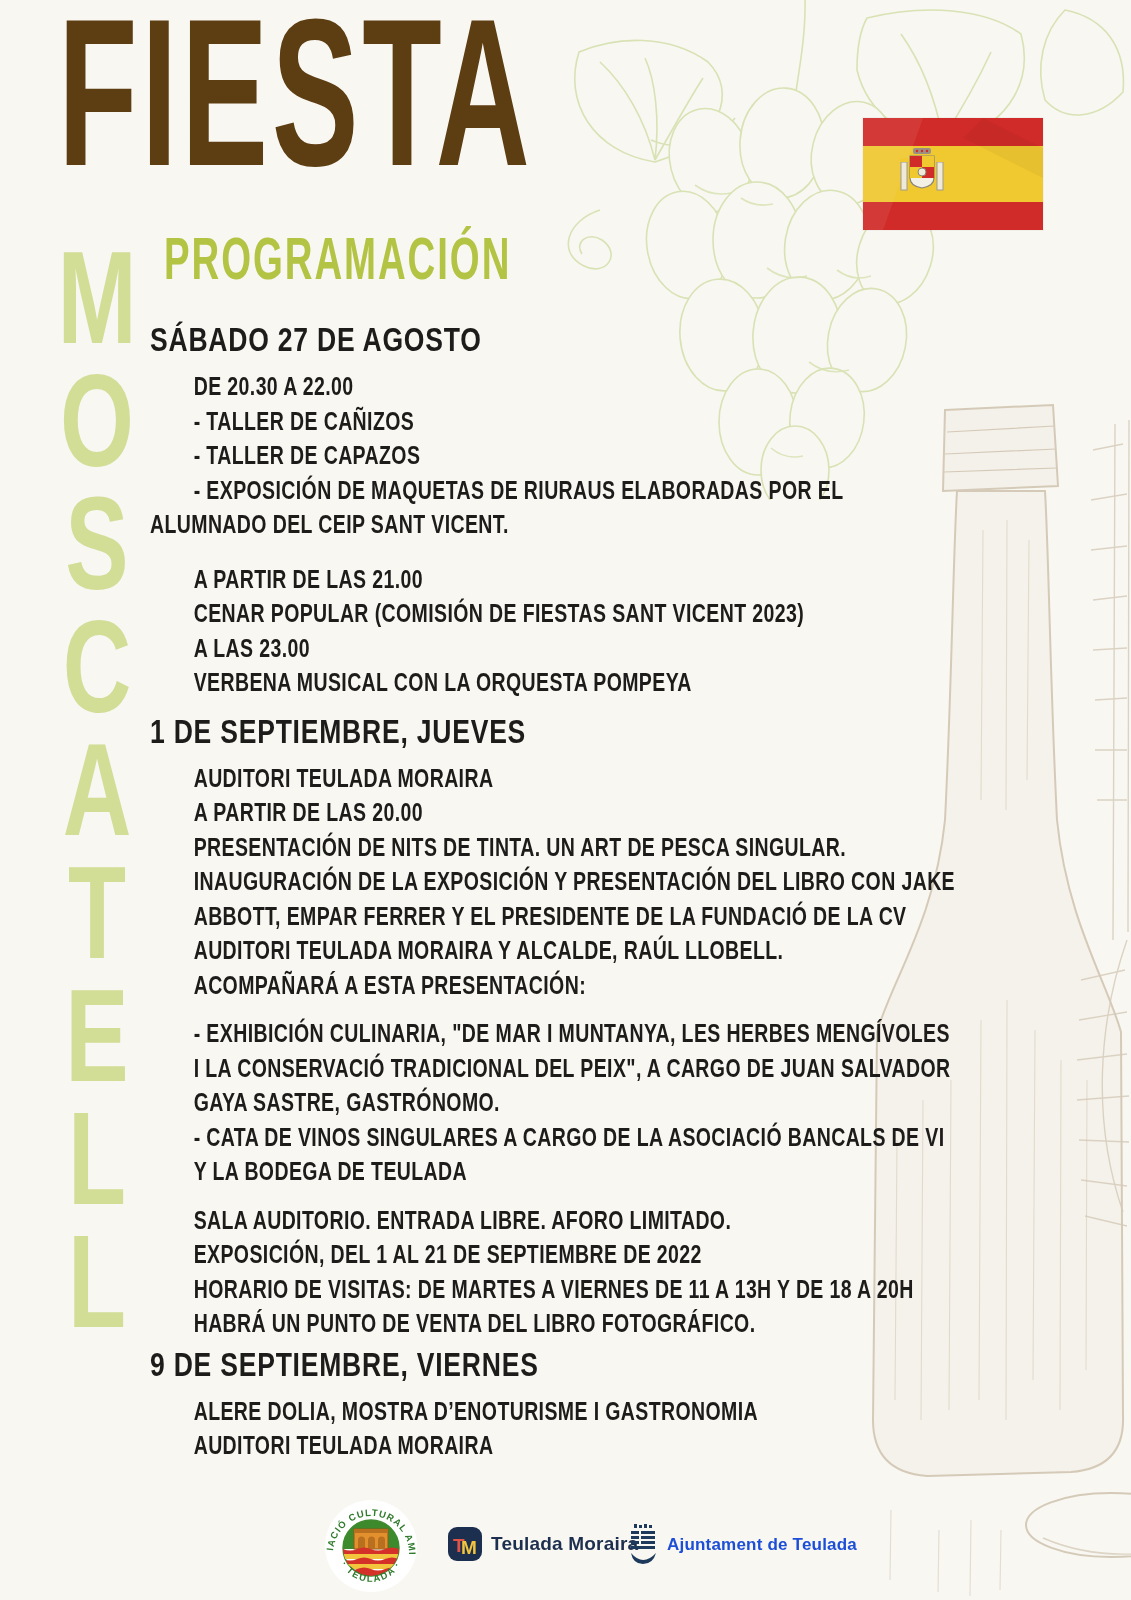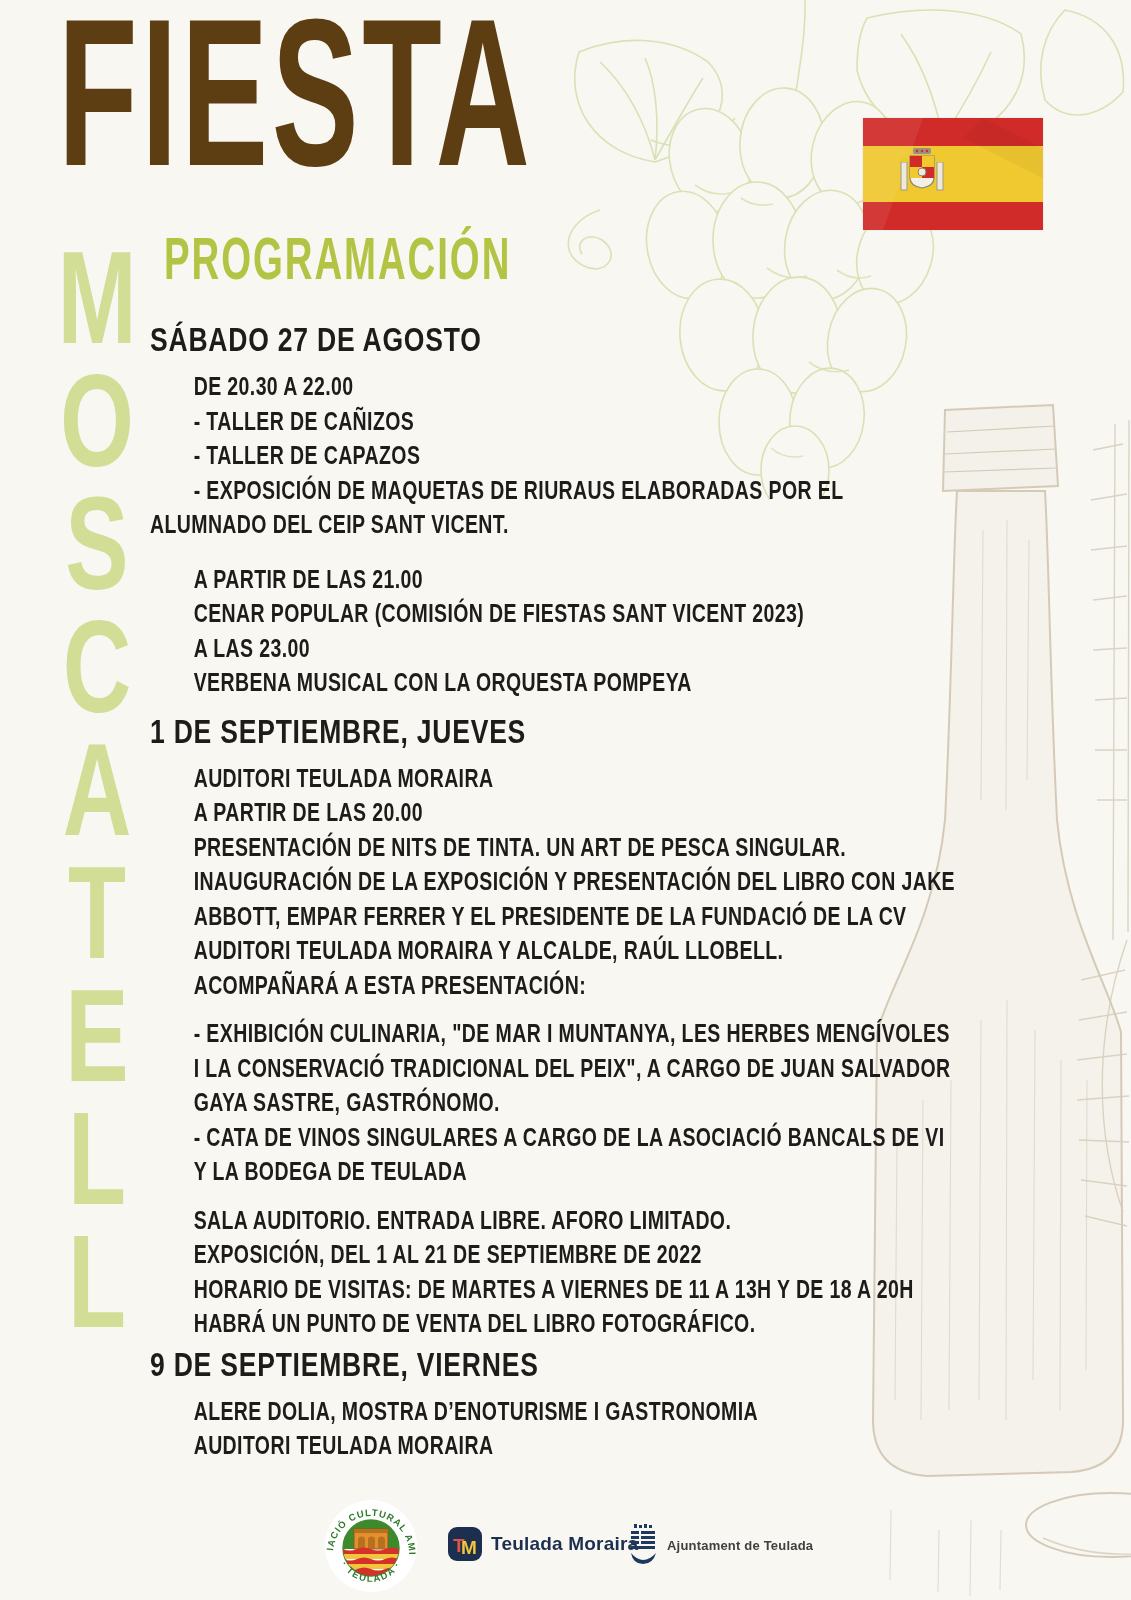--- a/index.html
+++ b/index.html
@@ -57,21 +57,21 @@
   
   #flag{position:absolute; left:863px; top:118px; width:180px; height:112px;
         box-shadow:0 0 0 1px rgba(0,0,0,.03);}
 
   
   #footer-association{position:absolute; left:324px; top:1498px;}
   .logo-row{position:absolute; display:flex; align-items:center; gap:9px;}
   #footer-tm{left:448px; top:1527px;}
   #footer-aj{left:630px; top:1524px;}
   .tm-label{font-size:19px; font-weight:700; color:#1d2f4e; letter-spacing:.2px;}
-  .aj-label{font-size:13px; font-weight:700; color:#404040; letter-spacing:.2px;}
+  .aj-label{font-size:17px; font-weight:700; color:#1d4ed8; letter-spacing:.2px;}
 </style>
 </head>
 <body>
 
 <div class="page">
 
   <svg class="sketch" style="left:505px; top:0;" width="626" height="500" viewBox="0 0 626 500" fill="none" stroke="#d9e2b4" stroke-width="1.6">
     <path d="M300,0 C301,40 292,80 286,125"></path>
     <path d="M150,162 C88,152 58,102 74,52 C112,36 164,34 203,62 C233,92 216,142 150,162 Z"></path>
     <path d="M150,160 C140,120 120,85 95,62 M150,160 C155,118 150,80 140,58 M150,160 C170,125 185,98 198,78"></path>

